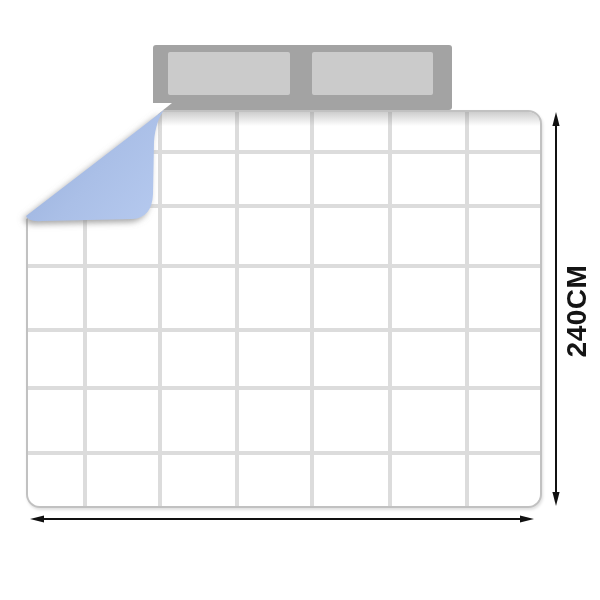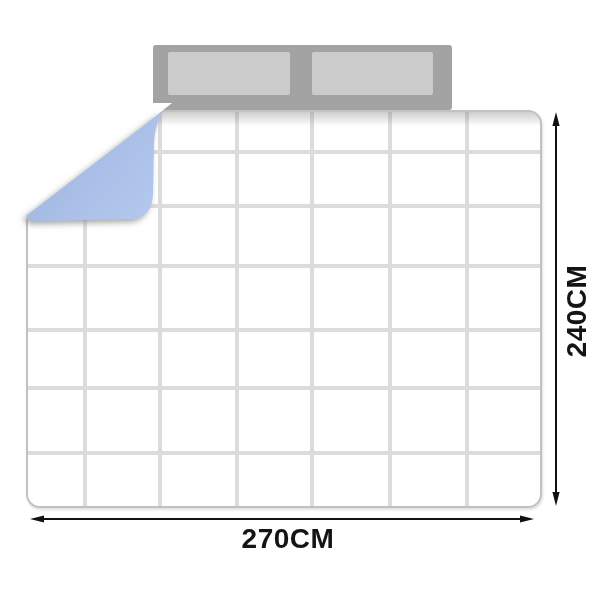--- a/index.html
+++ b/index.html
@@ -146,16 +146,15 @@
       <polygon points="556,506 552.4,492 559.6,492" fill="#111111"></polygon>
     </g>
 
     <g>
       <line x1="42" y1="519" x2="522" y2="519" stroke="#111111" stroke-width="2"></line>
       <polygon points="30,519 44,515.4 44,522.6" fill="#111111"></polygon>
       <polygon points="534,519 520,515.4 520,522.6" fill="#111111"></polygon>
     </g>
   </svg>
 
-  <div class="dim-label width">270CM</div>
   <div class="dim-label height">240CM</div>
 
 </div>
 
 </body></html>

